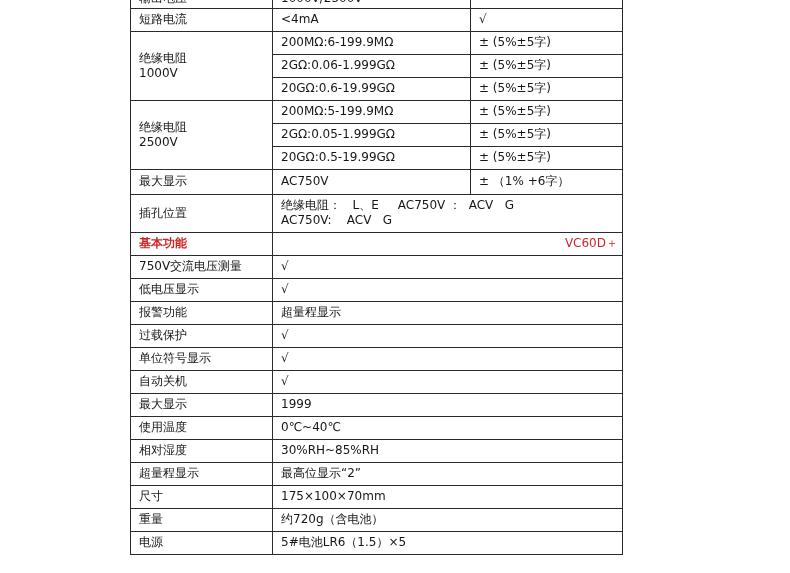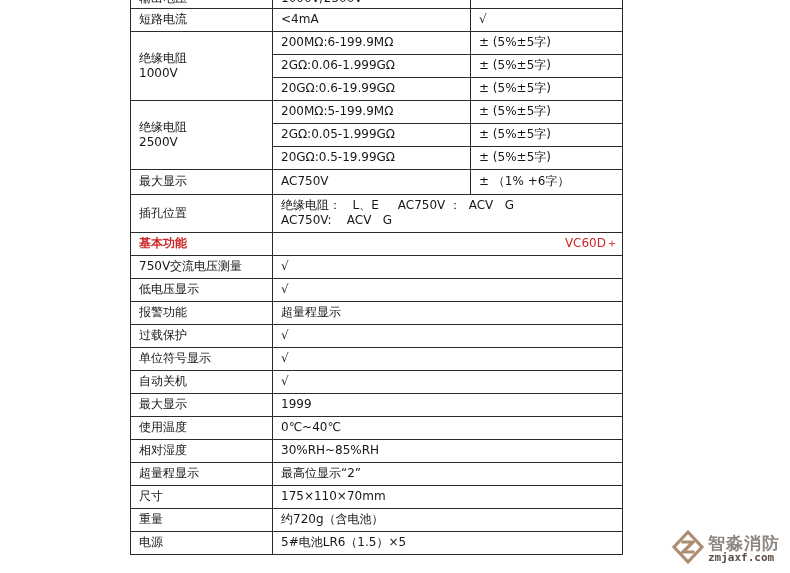--- a/index.html
+++ b/index.html
@@ -166,41 +166,27 @@
     <tr class="r">
       <td>相对湿度</td>
       <td colspan="2">30%RH~85%RH</td>
     </tr>
     <tr class="r">
       <td>超量程显示</td>
       <td colspan="2">最高位显示“2”</td>
     </tr>
     <tr class="r">
       <td>尺寸</td>
-      <td colspan="2">175×110×70mm</td>
+      <td colspan="2">175×100×70mm</td>
     </tr>
     <tr class="r">
       <td>重量</td>
       <td colspan="2">约720g（含电池）</td>
     </tr>
     <tr class="r">
       <td>电源</td>
       <td colspan="2">5#电池LR6（1.5）×5</td>
     </tr>
   </tbody>
     </table>
 
-  <div class="watermark">
-    <span class="wm-icon">
-      <svg width="34" height="36" viewBox="0 0 34 36">
-        <g fill="none" stroke-linejoin="miter" class="wm-icon-stroke" stroke="#ac8e71">
-          <path d="M17 3 L31 18 L17 33 L3 18 Z" stroke-width="3.2"></path>
-          <path d="M10.5 13 L22 13 L12 23 L23.5 23" stroke-width="3.2"></path>
-        </g>
-      </svg>
-    </span>
-    <span class="wm-text">
-      <span class="wm-brand" style="color: rgb(141, 134, 128);">智淼消防</span>
-      <span class="wm-domain" style="color: rgb(94, 80, 70);">zmjaxf.com</span>
-    </span>
-  </div>
 
 </div>
 
 </body></html>

